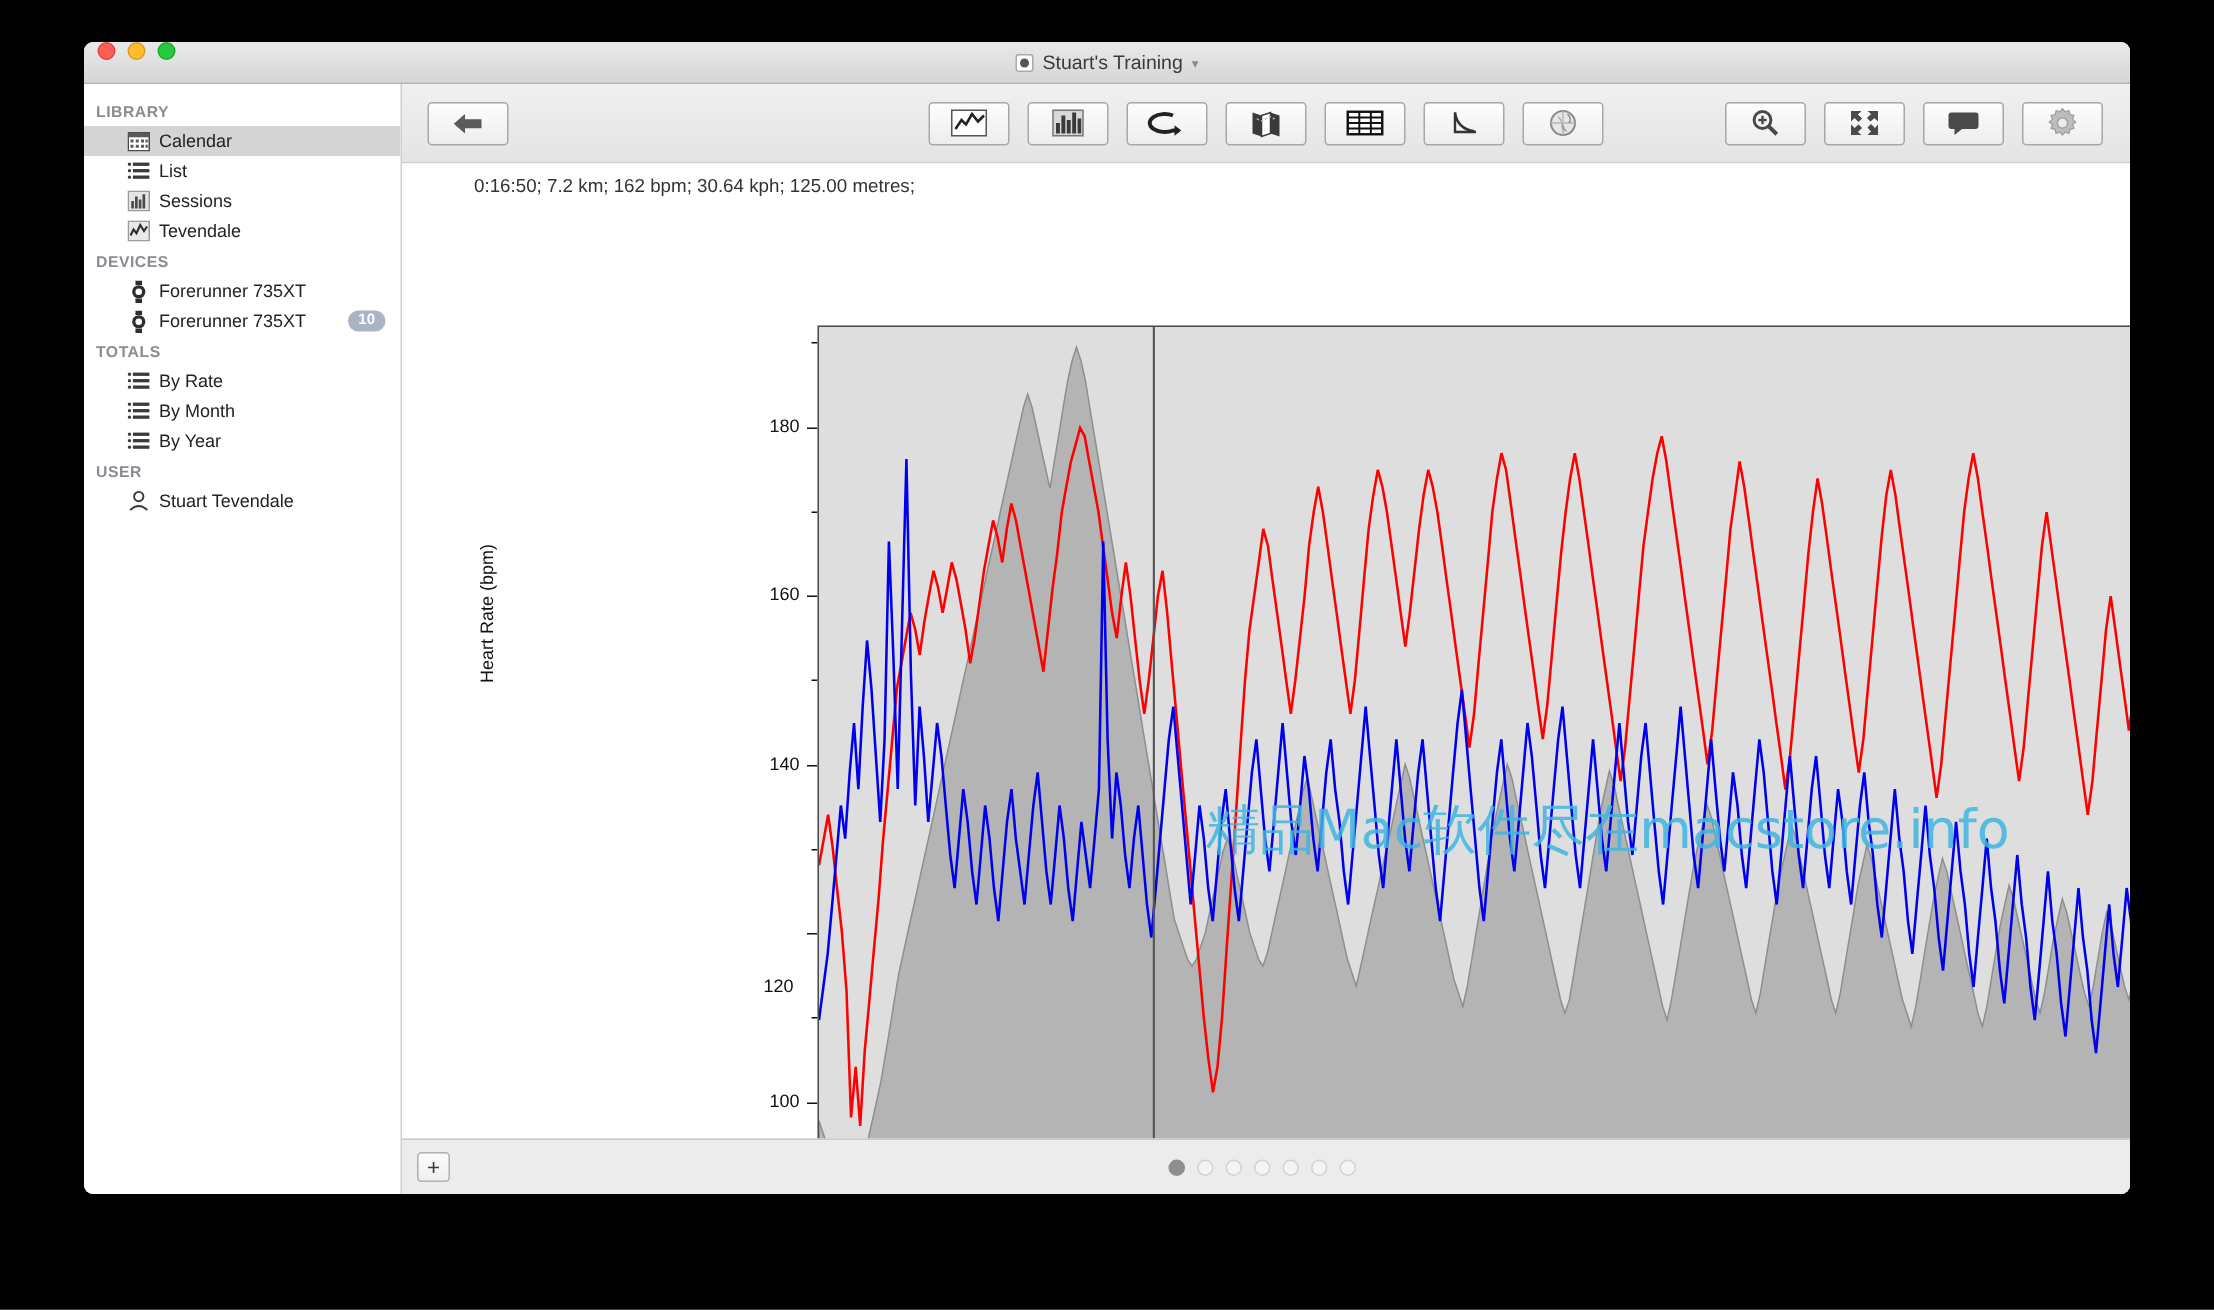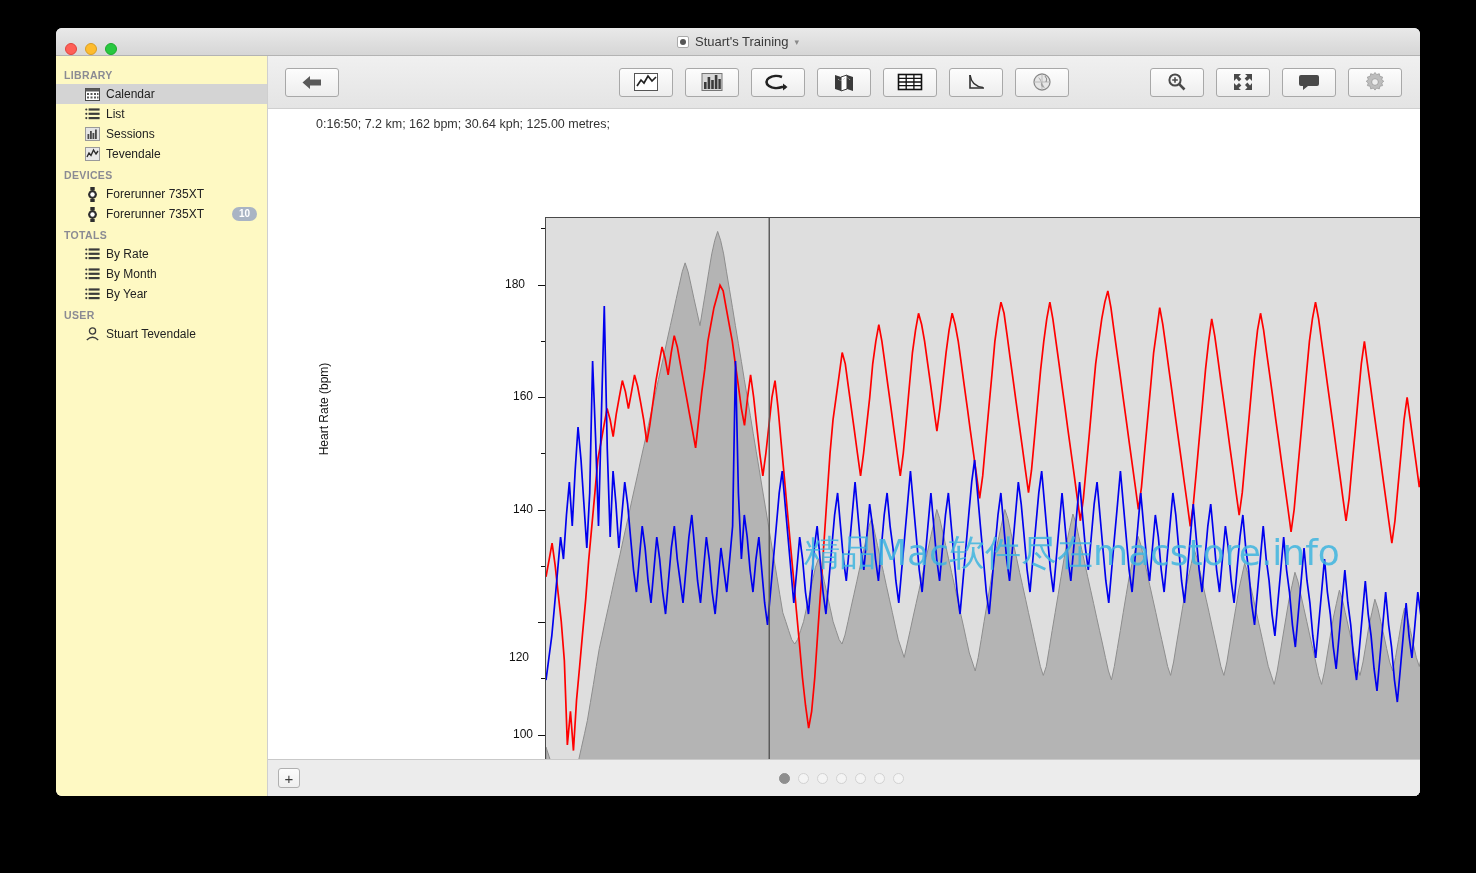--- a/index.html
+++ b/index.html
@@ -18,21 +18,21 @@
     overflow: hidden;
     box-shadow: 0 6px 30px rgba(0,0,0,0.55);
     display: flex; flex-direction: column;
   }
   
   #titlebar {
     height: 28px; flex: 0 0 28px;
     background: linear-gradient(to bottom, #e9e9e9 0%, #d6d6d6 100%);
     border-bottom: 1px solid #b3b3b3;
     position: relative;
-    display: flex; align-items: flex-end;
+    display: flex; align-items: flex-start;
   }
   .lights { display: flex; gap: 8px; margin-left: 9px; }
   .light { width: 12px; height: 12px; border-radius: 50%; }
   .light.red { background: #ff5f57; border: 1px solid #e0443e; }
   .light.yellow { background: #febc2e; border: 1px solid #d89e24; }
   .light.green { background: #28c840; border: 1px solid #1dab2c; }
   #doc-title {
     position: absolute; left: 0; right: 0; top: 0; bottom: 0;
     display: flex; align-items: center; justify-content: center;
     gap: 6px; font-size: 13px; color: #3a3a3a; pointer-events: none;
@@ -43,21 +43,21 @@
     background: #fff; border: 1px solid #aaa;
     display: flex; align-items: center; justify-content: center;
   }
   .doc-dot::after { content:""; width:6px; height:6px; border-radius:50%; background:#555; }
   .chev { font-size: 9px; color: #8a8a8a; }
   
   #body { flex: 1; display: flex; min-height: 0; }
   
   #sidebar {
     width: 212px; flex: 0 0 212px;
-    background: #fef9c3;
+    background: #ffffff;
     border-right: 1px solid #cfcfcf;
     padding-top: 8px;
     font-size: 12px;
     overflow: hidden;
   }
   .sb-header {
     padding: 5px 0 3px 8px;
     font-size: 10.5px; font-weight: bold;
     color: #8b8b93; letter-spacing: 0.35px;
   }
@@ -418,21 +418,21 @@
         <div id="left-ticks">
             <div class="tickmark" style="left: 270px; top: 625.5px; width: 7px; height: 1px;"></div>
             <div class="axis-num" style="left: 237px; top: 617.5px; width: 28px; text-align: right;">100</div>
             <div class="tickmark" style="left: 270px; top: 513px; width: 7px; height: 1px;"></div>
             <div class="axis-num" style="left: 237px; top: 505px; width: 28px; text-align: center; margin-top: 36px;">120</div>
             <div class="tickmark" style="left: 270px; top: 400.5px; width: 7px; height: 1px;"></div>
             <div class="axis-num" style="left: 237px; top: 392.5px; width: 28px; text-align: right;">140</div>
             <div class="tickmark" style="left: 270px; top: 288px; width: 7px; height: 1px;"></div>
             <div class="axis-num" style="left: 237px; top: 280px; width: 28px; text-align: right;">160</div>
             <div class="tickmark" style="left: 270px; top: 175.5px; width: 7px; height: 1px;"></div>
-            <div class="axis-num" style="left: 237px; top: 167.5px; width: 28px; ">180</div>
+            <div class="axis-num" style="left: 237px; top: 167.5px; width: 28px; text-align: right;">180</div>
             <div class="tickmark" style="left: 273px; top: 681.75px; width: 4px; height: 1px;"></div>
             <div class="tickmark" style="left: 273px; top: 569.25px; width: 4px; height: 1px;"></div>
             <div class="tickmark" style="left: 273px; top: 456.75px; width: 4px; height: 1px;"></div>
             <div class="tickmark" style="left: 273px; top: 344.25px; width: 4px; height: 1px;"></div>
             <div class="tickmark" style="left: 273px; top: 231.75px; width: 4px; height: 1px;"></div>
             <div class="tickmark" style="left: 273px; top: 119.25px; width: 4px; height: 1px;"></div>
           </div>
 
         <div id="plot">
           <svg viewBox="0 0 970 585" preserveAspectRatio="none">

